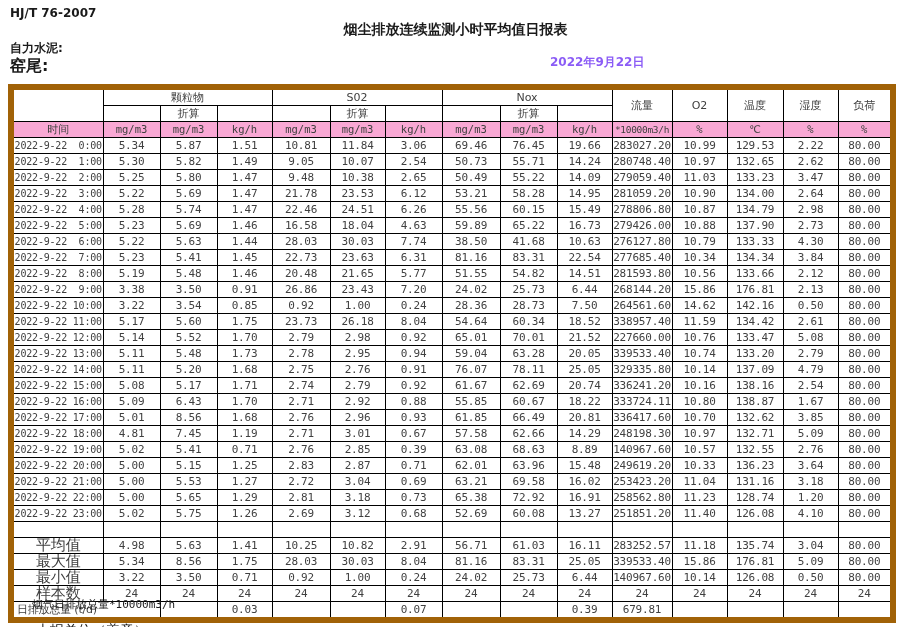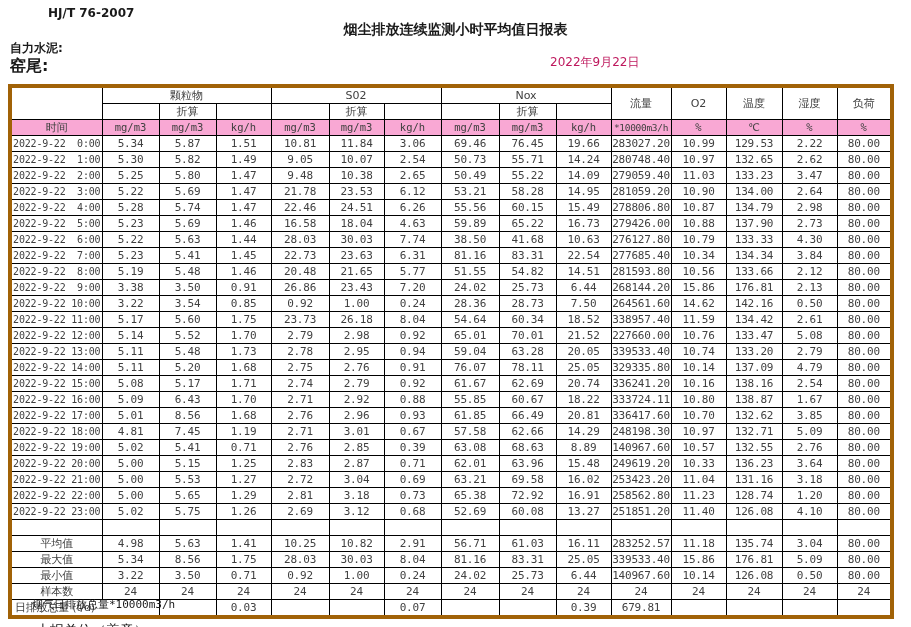--- a/index.html
+++ b/index.html
@@ -1,51 +1,51 @@
 <!DOCTYPE html>
 <html><head>
 <meta charset="utf-8">
 <style>
   html,body{margin:0;padding:0;}
   body{
     width:911px;height:627px;background:#ffffff;position:relative;
     font-family:"DejaVu Sans","Liberation Sans",sans-serif;color:#333;
     overflow:hidden;
   }
-  .hdr-standard{position:absolute;left:10px;top:6px;font-weight:bold;font-size:12px;color:#1a1a1a;margin-left:38px;}
+  .hdr-standard{position:absolute;left:10px;top:6px;font-weight:bold;font-size:12px;color:#1a1a1a;}
   .hdr-title{position:absolute;left:0;top:21px;width:100%;text-align:center;font-weight:bold;font-size:14px;color:#1a1a1a;}
   .hdr-company{position:absolute;left:10px;top:40px;font-weight:bold;font-size:12px;color:#1a1a1a;}
   .hdr-station{position:absolute;left:10px;top:56px;font-weight:bold;font-size:16px;color:#1a1a1a;}
-  .hdr-date{position:absolute;left:550px;top:54px;font-size:12px;color:#be185d;}
+  .hdr-date{position:absolute;left:550px;top:54px;font-size:12px;color:#8b5cf6;font-weight:bold;}
 
   table.report{
     position:absolute;left:8px;top:84px;width:754px;
     border-collapse:collapse;table-layout:fixed;
-    border:4px solid #a16207;
+    border:6px solid #a16207;
   }
   table.report td{
     border:1px solid #000;
     text-align:center;vertical-align:middle;
     padding:0;height:15px;line-height:15px;
     font-size:11px;color:#404040;
     white-space:pre;overflow:hidden;
   }
   thead td{height:15px;}
   tr.unit-row td{background:#f9a8d4;font-family:"DejaVu Sans Mono","DejaVu Sans",monospace;font-size:10.5px;}
   tr.unit-row td.cjk{font-family:"DejaVu Sans","Liberation Sans",sans-serif;font-size:11px;}
   tr.unit-row td.small{font-size:9.5px;letter-spacing:-0.3px;}
   tbody td{
     height:14px;line-height:14px;
     font-family:"DejaVu Sans Mono","DejaVu Sans",monospace;
     font-size:10.5px;letter-spacing:-0.2px;
   }
   tbody td.time{font-size:10px;margin-left:20px;}
   tbody td.left{text-align:left;padding-left:3px;
     font-family:"DejaVu Sans","Liberation Sans",sans-serif;font-size:11px;}
-  tbody td.cjk{font-family:"DejaVu Sans","Liberation Sans",sans-serif;font-size:11px;}
+  tbody td.cjk{font-family:"DejaVu Sans","Liberation Sans",sans-serif;font-size:15px;}
 
   .ftr-flue{position:absolute;left:10px;top:597px;font-size:11px;color:#1a1a1a;
     font-family:"DejaVu Sans Mono","DejaVu Sans",monospace;margin-left:22px;}
   .ftr-report{position:absolute;left:10px;top:622px;font-size:14px;color:#1a1a1a;margin-left:26px;}
   .ftr-unit{position:absolute;left:190px;top:612px;font-size:11px;color:#1a1a1a;margin-top:47px;}
 </style>
 </head>
 <body>
 
 <div class="hdr-standard">HJ/T 76-2007</div>

